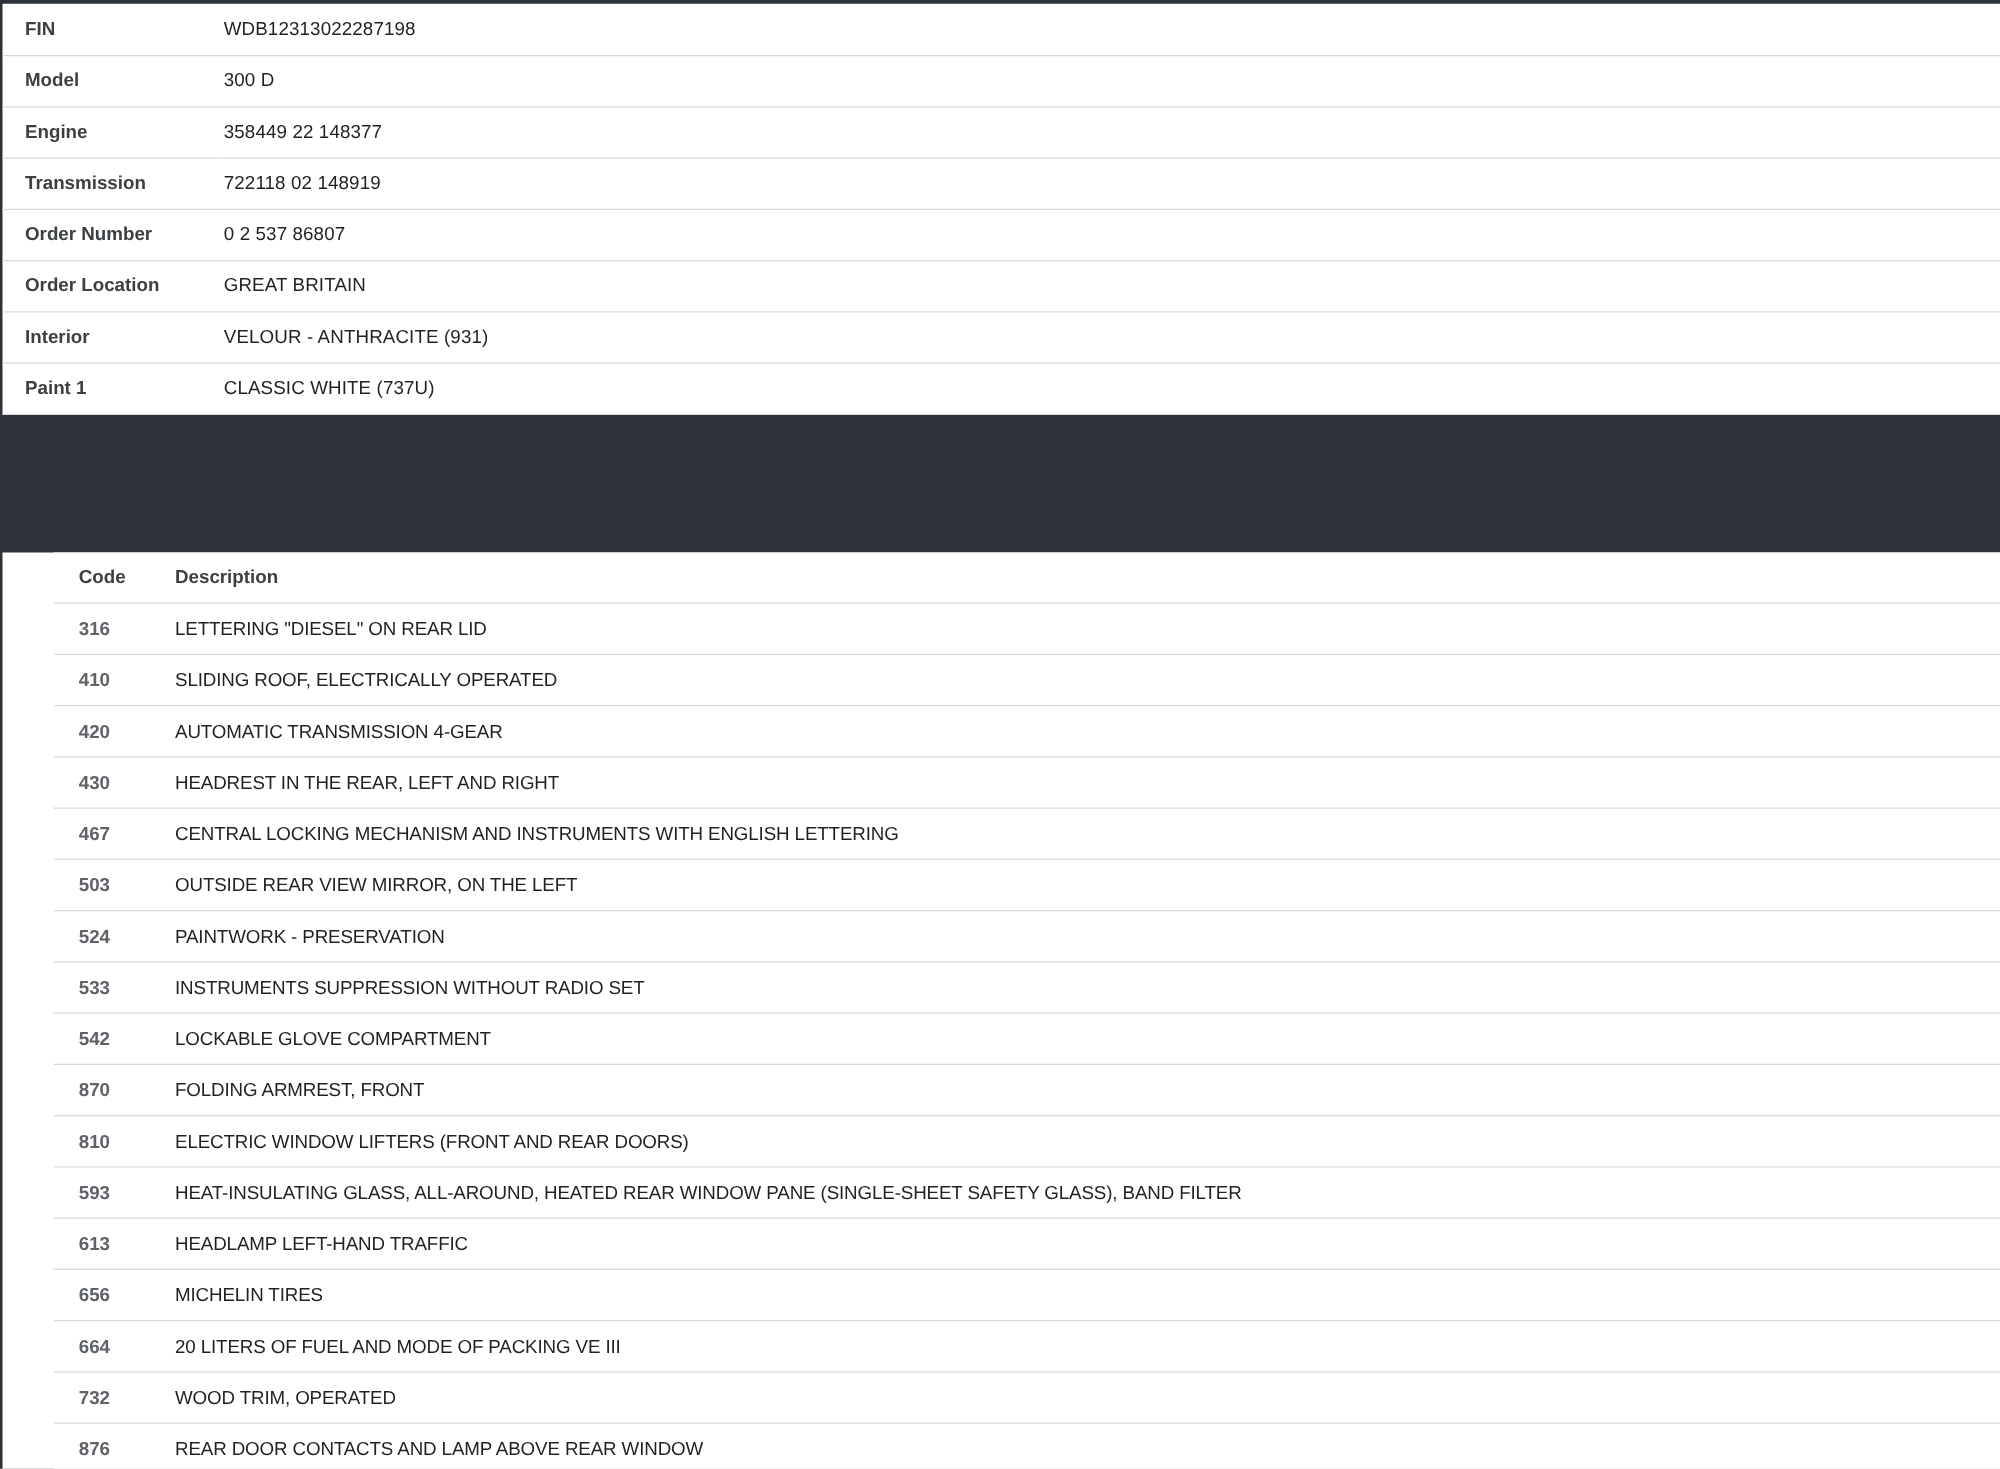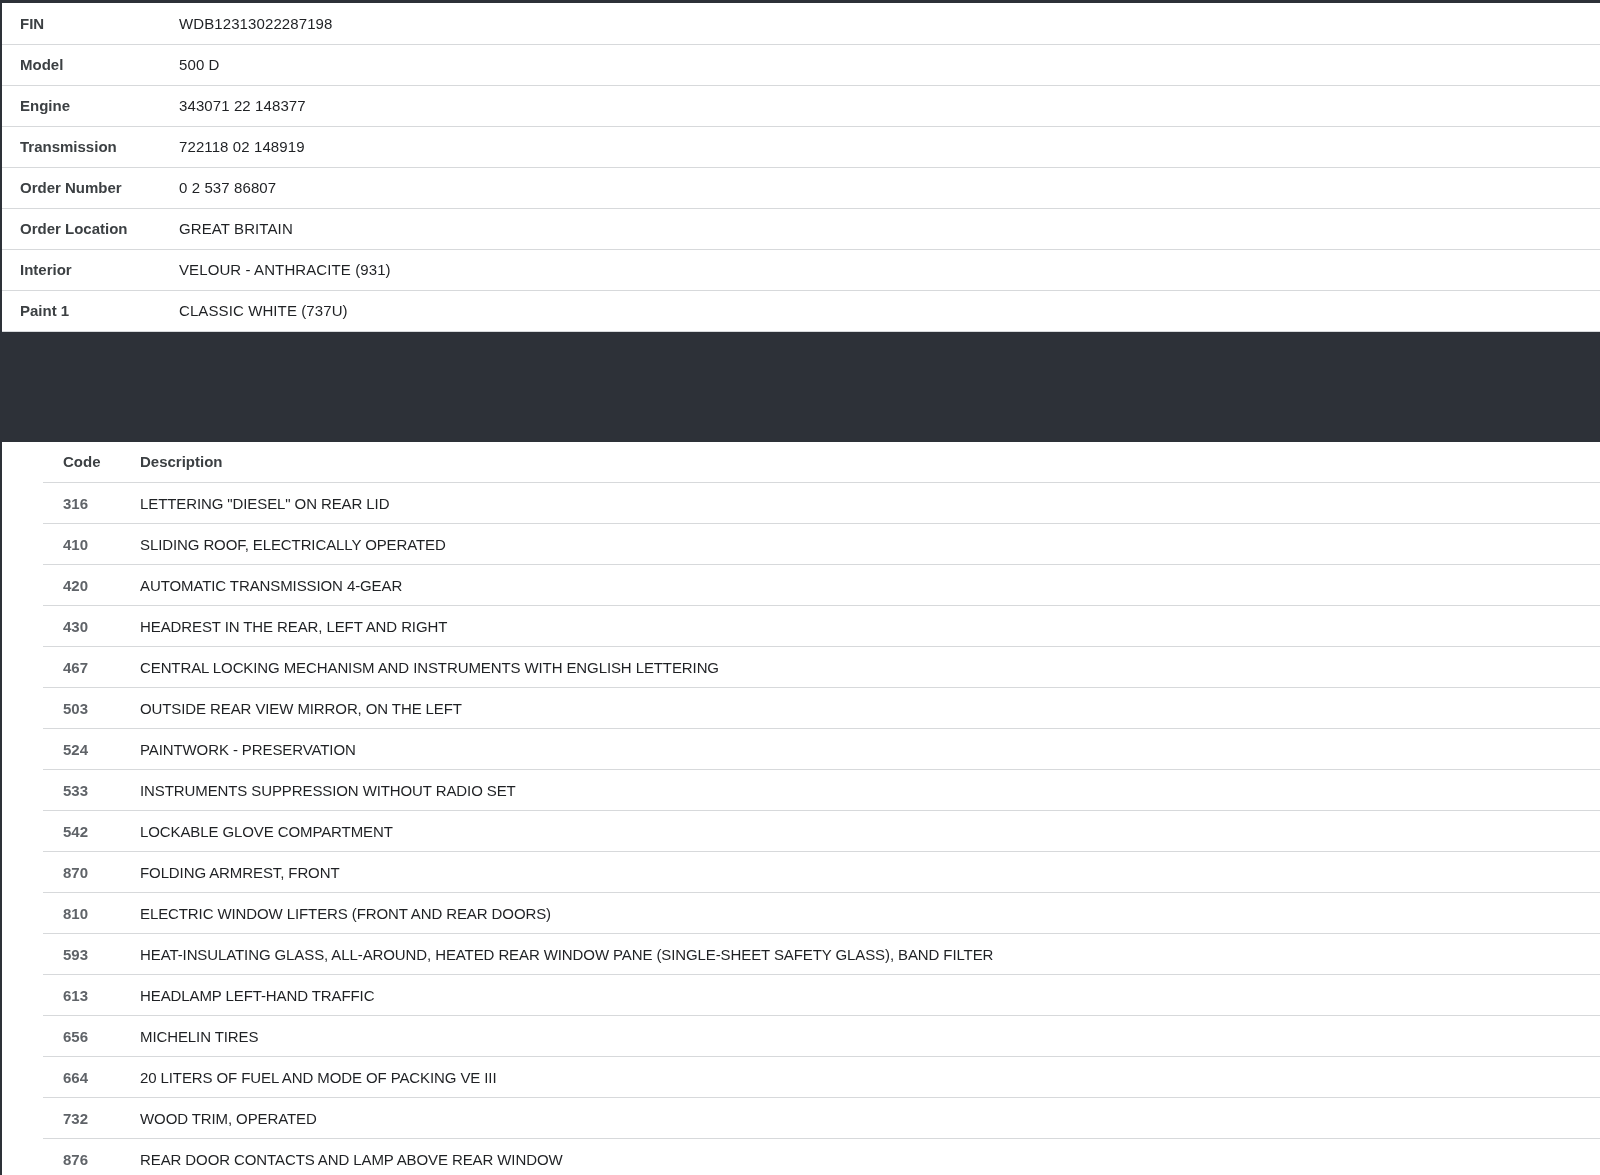--- a/index.html
+++ b/index.html
@@ -94,26 +94,26 @@
       </colgroup>
     <tbody>
 
         <tr class="info-row">
           <td class="info-label">FIN</td>
           <td class="info-value">WDB12313022287198</td>
         </tr>
 
         <tr class="info-row">
           <td class="info-label">Model</td>
-          <td class="info-value">500 D</td>
+          <td class="info-value">300 D</td>
         </tr>
 
         <tr class="info-row">
           <td class="info-label">Engine</td>
-          <td class="info-value">343071 22 148377</td>
+          <td class="info-value">358449 22 148377</td>
         </tr>
 
         <tr class="info-row">
           <td class="info-label">Transmission</td>
           <td class="info-value">722118 02 148919</td>
         </tr>
 
         <tr class="info-row">
           <td class="info-label">Order Number</td>
           <td class="info-value">0 2 537 86807</td>

